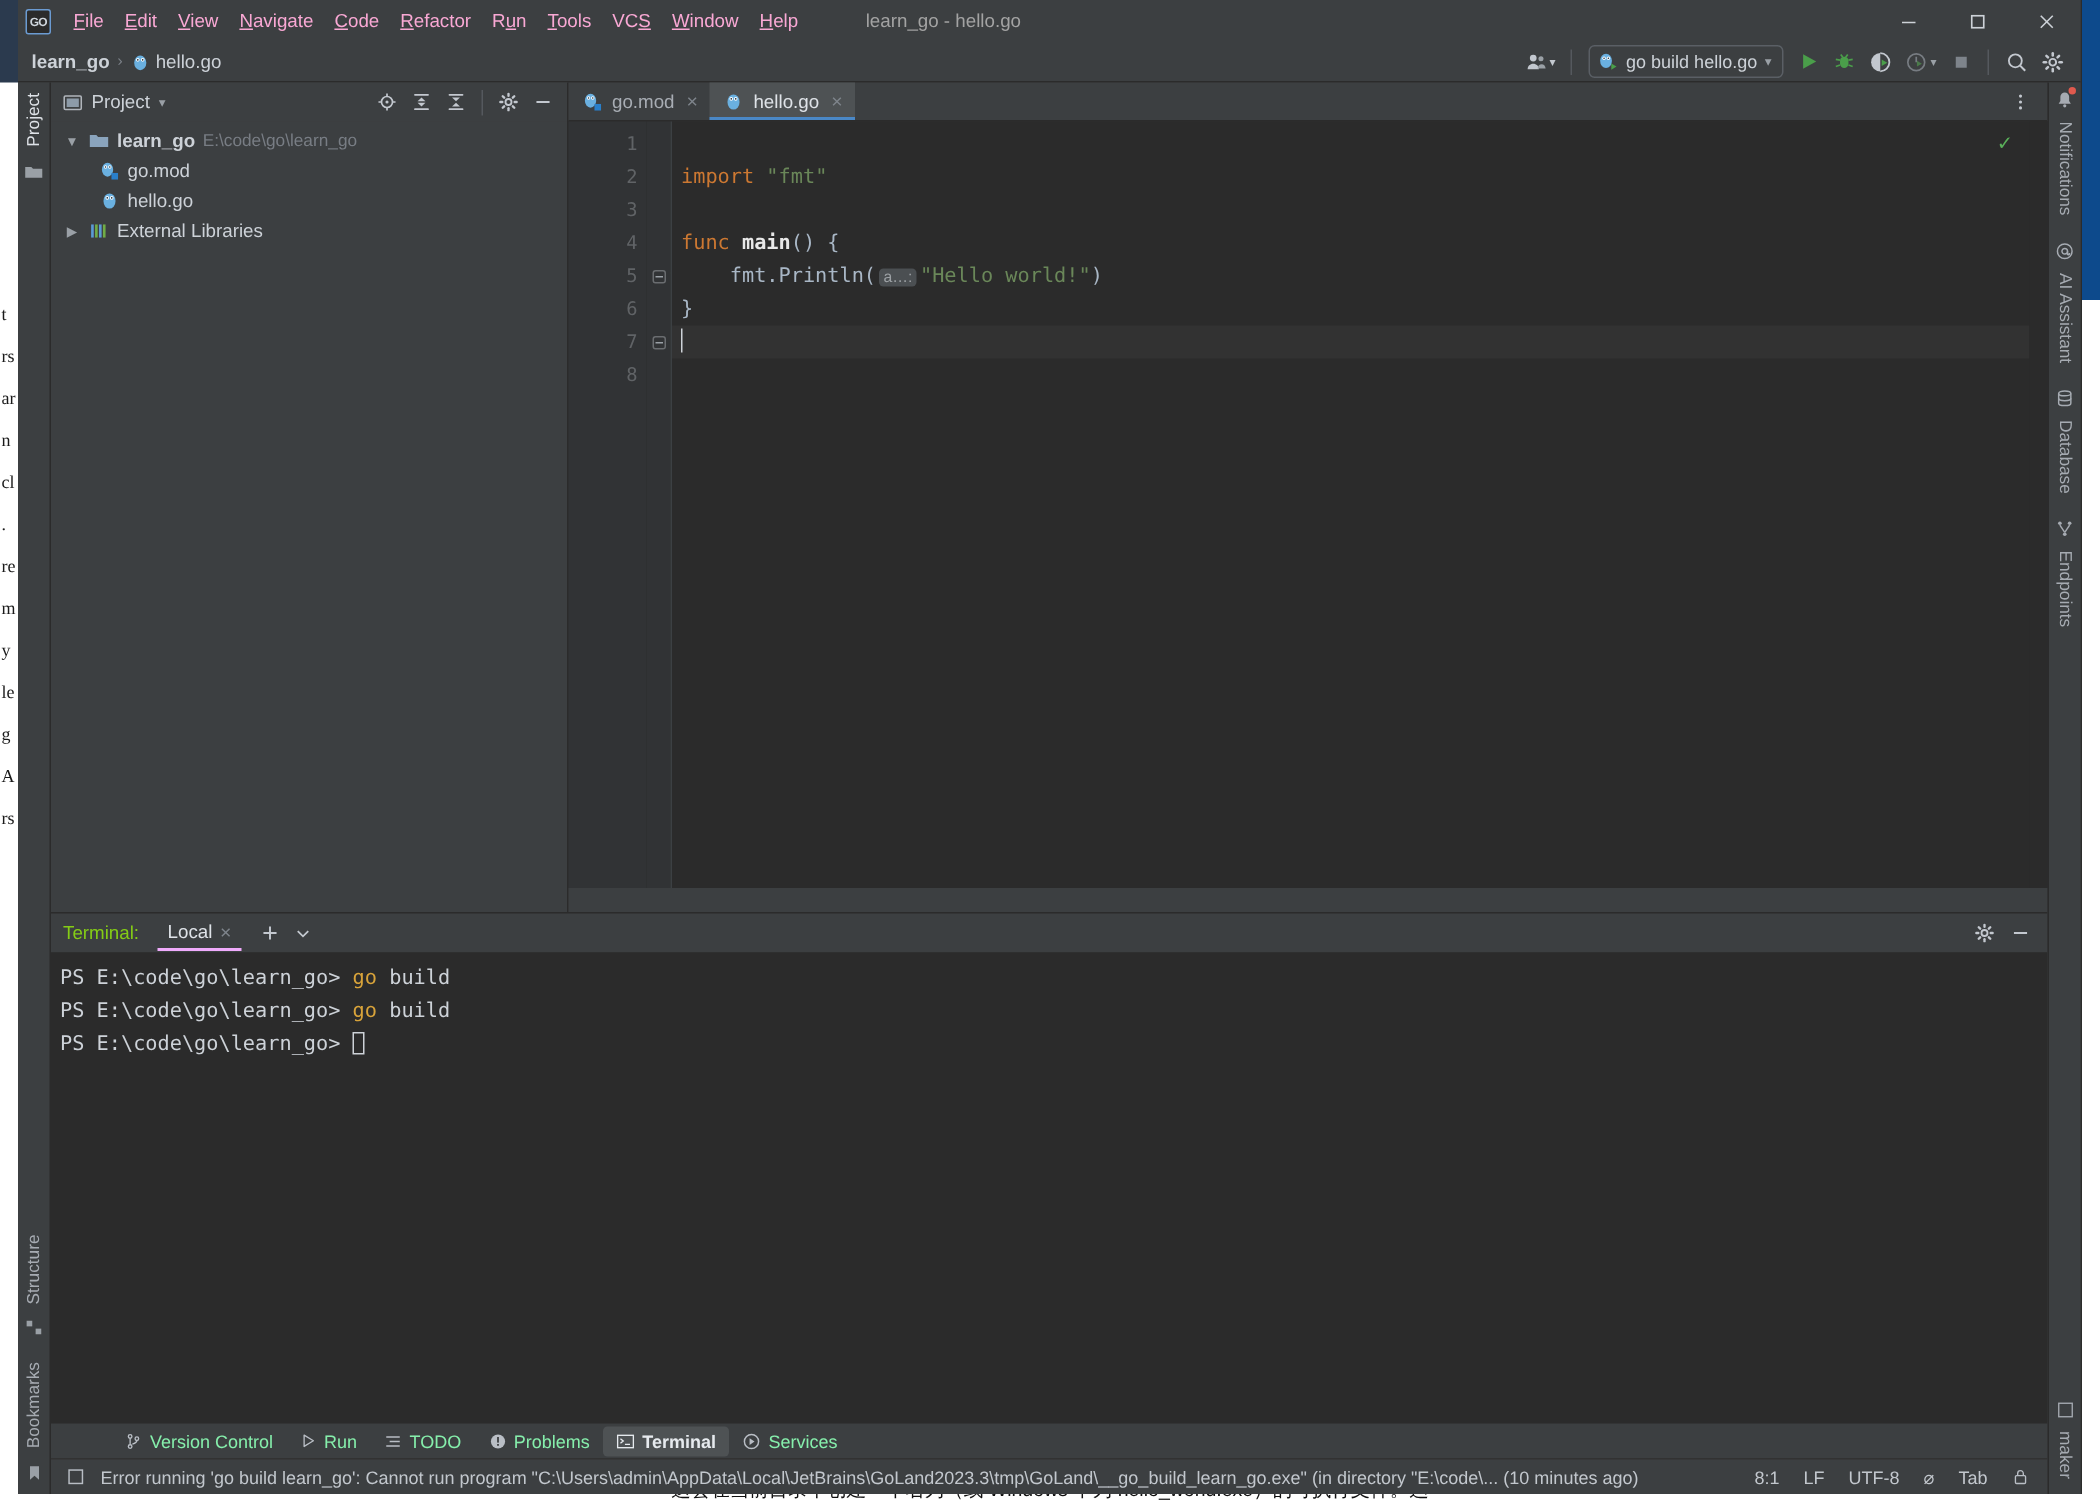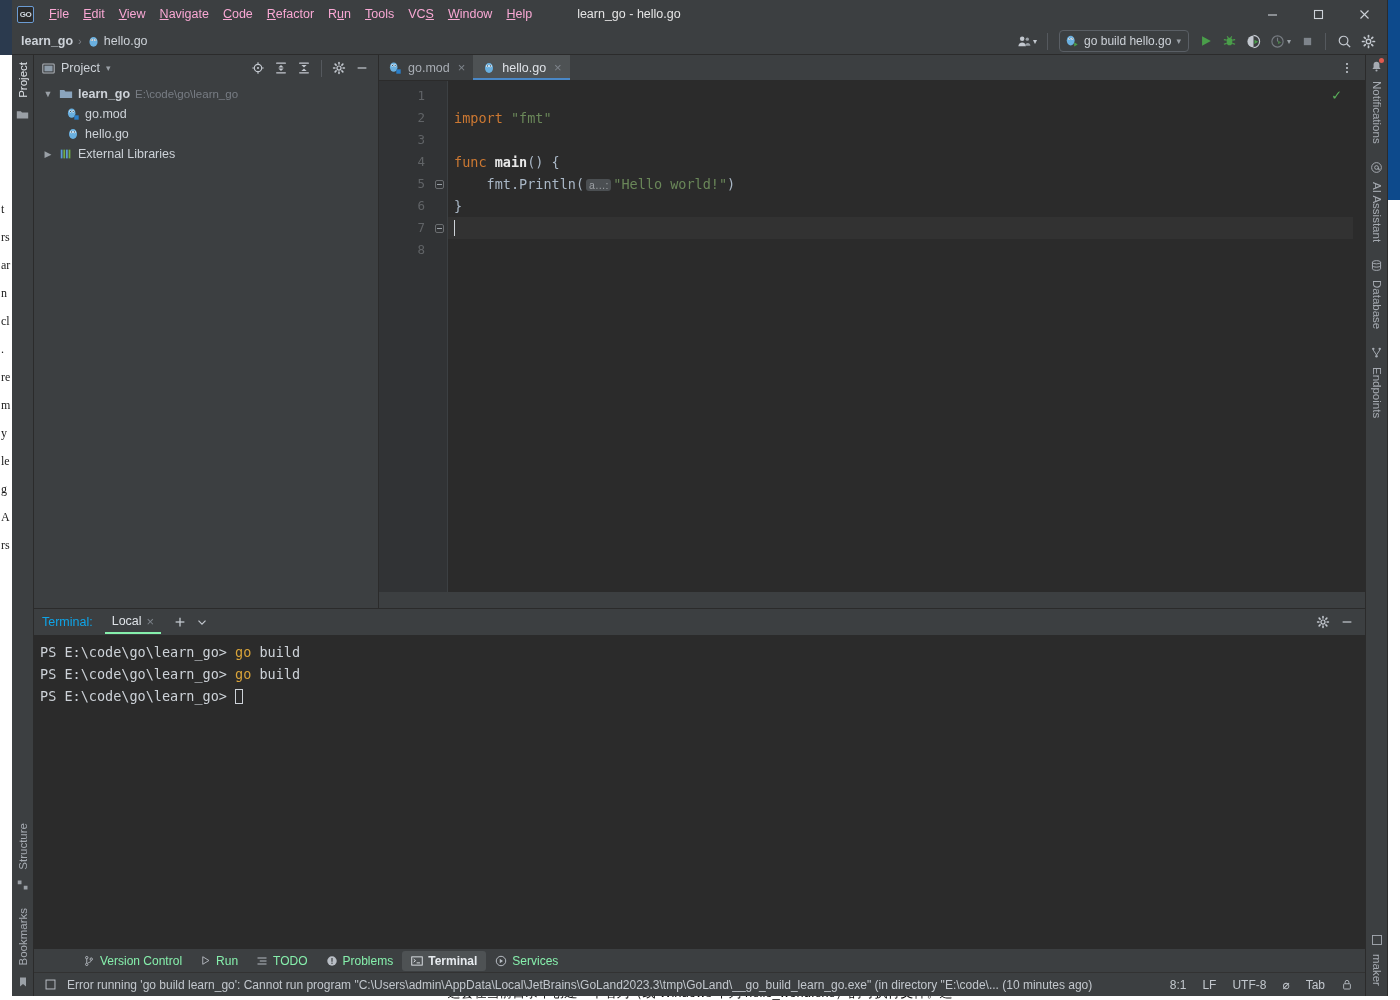--- a/index.html
+++ b/index.html
@@ -57,21 +57,21 @@
     display: flex; align-items: center; justify-content: center;
     font-size: 8px; font-weight: bold; color: #cfd6dd;
     letter-spacing: -0.5px; flex: none;
   }
   .menu-item {
     padding: 4px 7px; font-size: 12.5px; color: #f9a8d4;
     white-space: nowrap; cursor: default;
   }
   .menu-item u { text-decoration: underline; }
   #win-title {
-    margin-left: 38px; font-size: 12.5px; color: #e5e5e5;
+    margin-left: 38px; font-size: 12.5px; color: #a3a3a3;
     white-space: nowrap;
     text-align: center;
   }
   #win-controls { margin-left: auto; display: flex; height: 28px; }
   .wbtn {
     width: 46px; height: 28px;
     display: flex; align-items: center; justify-content: center;
     color: #cdd2d8;
   }
 
@@ -224,25 +224,25 @@
   
   #terminal-panel {
     height: 340px; flex: none; background: #2b2b2b;
     display: flex; flex-direction: column;
     border-top: 1px solid #2b2b2b;
   }
   #term-header {
     height: 26px; background: #3c3f41; display: flex; align-items: center;
     padding-left: 8px; flex: none;
   }
-  #term-header .lbl { font-size: 12.5px; color: #0ea5e9; margin-right: 12px; }
+  #term-header .lbl { font-size: 12.5px; color: #84cc16; margin-right: 12px; }
   .term-tab {
     display: flex; align-items: center; gap: 5px;
     padding: 0 7px; height: 24px; font-size: 12.5px; color: #dfe3e8;
-    border-bottom: 2px solid #86efac;
+    border-bottom: 2px solid #f0abfc;
   }
   .term-tab .x { color: #7e848b; font-size: 13px; }
   #term-header .right { margin-left: auto; display: flex; align-items: center; padding-right: 7px; gap: 2px; }
   #term-body {
     flex: 1; background: #2b2b2b; padding: 6px 0 0 6px;
     font-family: "DejaVu Sans Mono", monospace; font-size: 13.5px;
     color: #cdd2d8; overflow: hidden;
   }
   .tline { height: 22px; line-height: 22px; white-space: pre; }
   .t-cmd { color: #d8a33a; }

